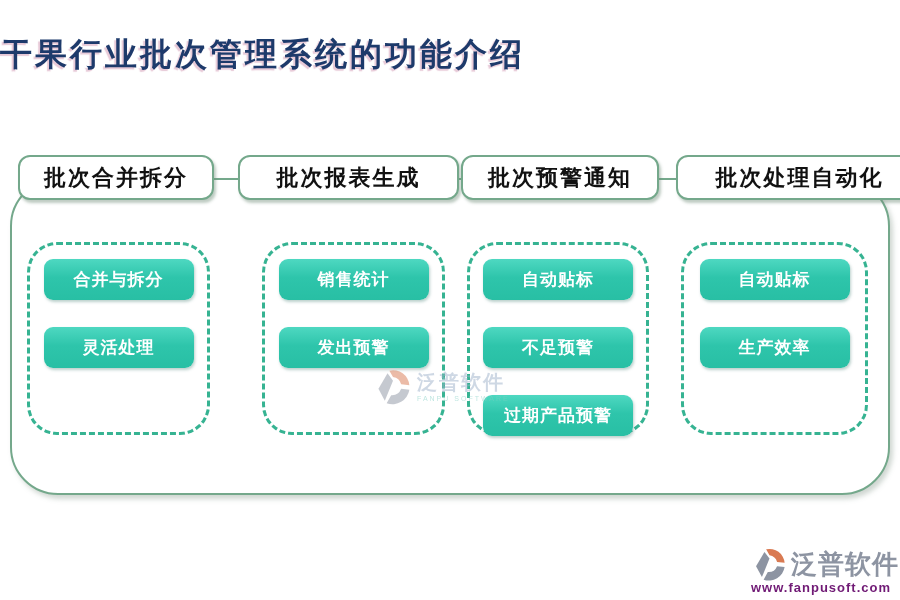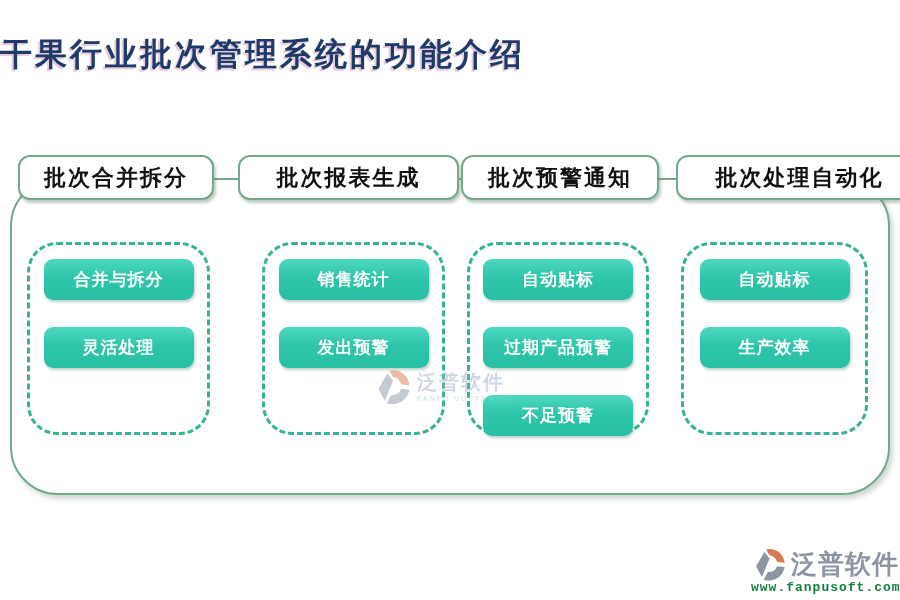--- a/index.html
+++ b/index.html
@@ -138,26 +138,25 @@
   .footer-logo .mark { width: 37px; height: 37px; }
   .footer-logo .brand-name {
     font-family: "Liberation Serif", serif;
     font-weight: bold;
     font-size: 26px;
     letter-spacing: 1px;
     color: #8d94a2;
   }
   .footer-logo .brand-url {
     margin-top: -3px;
-    text-align: right;
+    text-align: left;
     font-size: 13px;
     font-weight: bold;
     letter-spacing: 1px;
-    color: #15803d;
-    font-family: Liberation Mono, monospace;
+    color: #701a75;
   }
 </style>
 </head>
 <body>
 
 <div class="page-title">干果行业批次管理系统的功能介绍</div>
 
 <div class="outer-container"></div>
 
 <div class="header-tab h0">批次合并拆分</div>
@@ -170,22 +169,22 @@
   <div class="feature-btn">灵活处理</div>
 </div>
 
 <div class="dashed-box d1">
   <div class="feature-btn">销售统计</div>
   <div class="feature-btn">发出预警</div>
 </div>
 
 <div class="dashed-box d2">
   <div class="feature-btn">自动贴标</div>
+  <div class="feature-btn">不足预警</div>
   <div class="feature-btn">过期产品预警</div>
-  <div class="feature-btn">不足预警</div>
 </div>
 
 <div class="dashed-box d3">
   <div class="feature-btn">自动贴标</div>
   <div class="feature-btn">生产效率</div>
 </div>
 
 <div class="watermark">
   <svg class="mark" viewBox="0 0 44 44" xmlns="http://www.w3.org/2000/svg">
     <path d="M6,24 L16,7 L22,15 L13,37 Z" fill="#8d94a2"></path>

